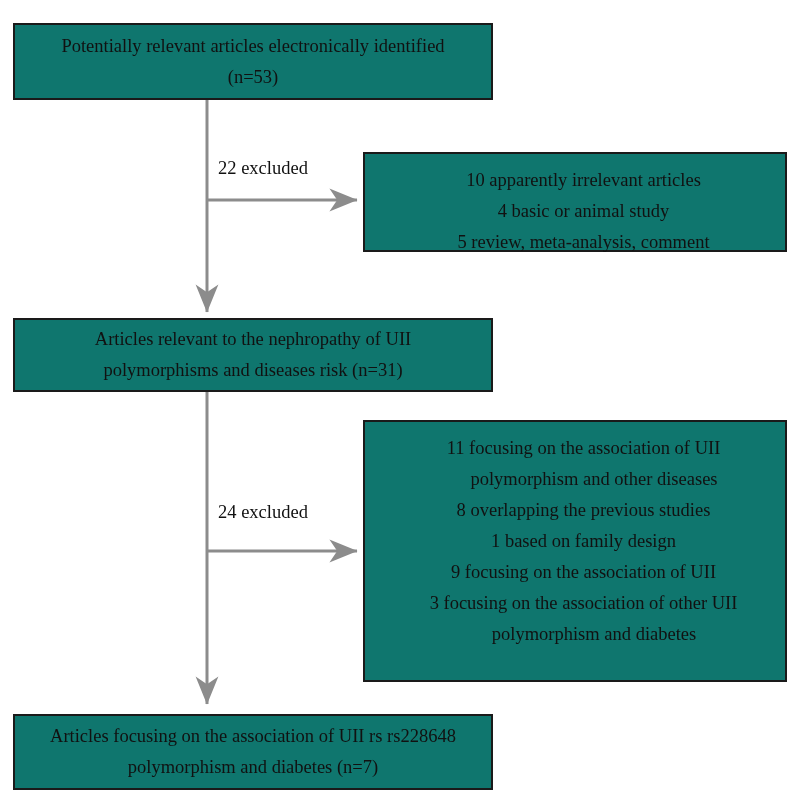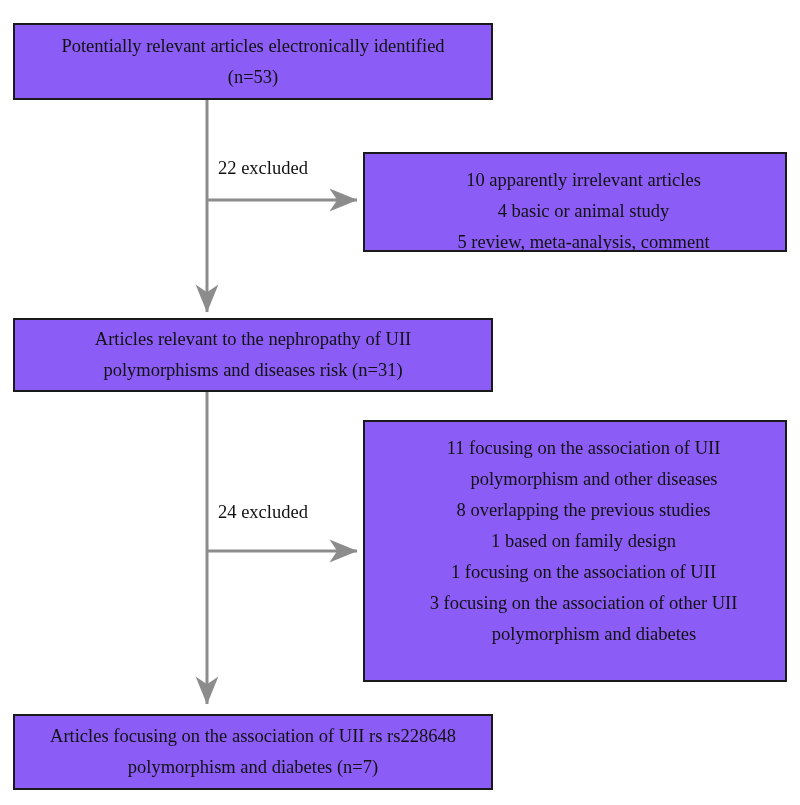--- a/index.html
+++ b/index.html
@@ -19,21 +19,21 @@
     position: absolute;
     left: 0;
     top: 0;
     width: 800px;
     height: 805px;
   }
   .node {
     position: absolute;
     box-sizing: border-box;
     border: 2px solid #1a1a1a;
-    background: #8b5cf6;
+    background: #0f766e;
     display: flex;
     flex-direction: column;
     justify-content: center;
   }
   .node-line {
     font-size: 18.5px;
     line-height: 31px;
     white-space: pre;
   }
   .centered .node-line {
@@ -105,21 +105,21 @@
     <div class="node-line">polymorphisms and diseases risk (n=31)</div>
   </div>
 
   <div class="edge-label" style="left:218px; top:500px;">24 excluded</div>
 
   <div class="node listbox" style="left:363px; top:420px; width:424px; height:262px;">
     <div class="node-line">11 focusing on the association of UII</div>
     <div class="node-line hang">polymorphism and other diseases</div>
     <div class="node-line">8 overlapping the previous studies</div>
     <div class="node-line">1 based on family design</div>
-    <div class="node-line">1 focusing on the association of UII</div>
+    <div class="node-line">9 focusing on the association of UII</div>
     <div class="node-line">3 focusing on the association of other UII</div>
     <div class="node-line hang">polymorphism and diabetes</div>
   </div>
 
   <div class="node centered" style="left:13px; top:714px; width:480px; height:76px;align-items:center;">
     <div class="node-line">Articles focusing on the association of UII rs rs228648</div>
     <div class="node-line">polymorphism and diabetes (n=7)</div>
   </div>
 
 </div>

